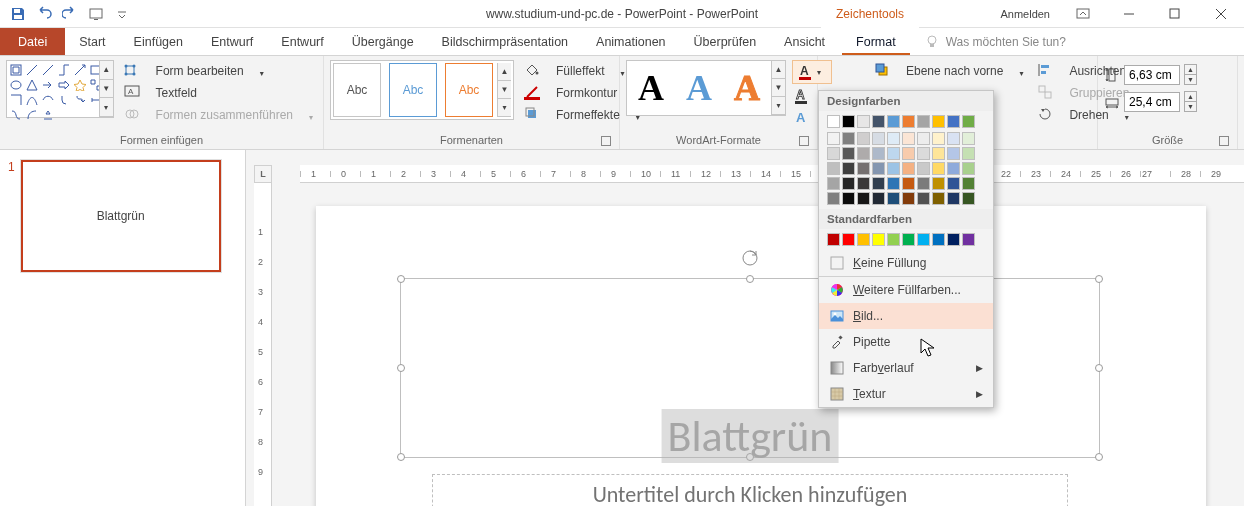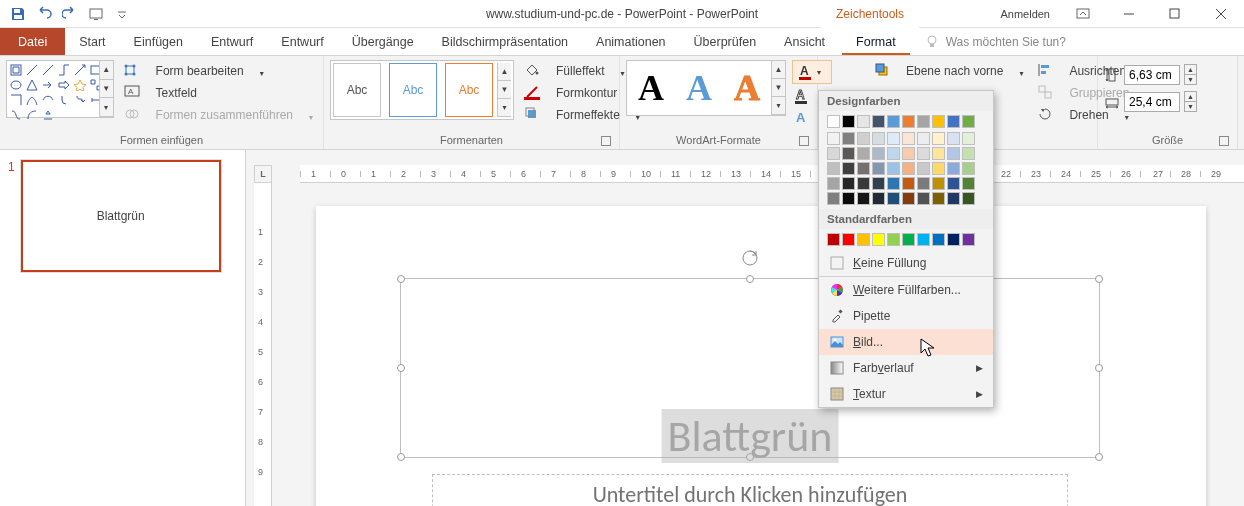--- a/index.html
+++ b/index.html
@@ -554,21 +554,21 @@
         <span style="display:inline-block;width:30px;text-align:center;border-left:1px solid #bbb;height:6px;position:relative;">
           <span style="position:absolute;top:-2px;left:10px;">24</span>
         </span>
         <span style="display:inline-block;width:30px;text-align:center;border-left:1px solid #bbb;height:6px;position:relative;">
           <span style="position:absolute;top:-2px;left:10px;">25</span>
         </span>
         <span style="display:inline-block;width:30px;text-align:center;border-left:1px solid #bbb;height:6px;position:relative;">
           <span style="position:absolute;top:-2px;left:10px;">26</span>
         </span>
         <span style="display:inline-block;width:30px;text-align:center;border-left:1px solid #bbb;height:6px;position:relative;">
-          <span style="position:absolute;top:-2px;left:12px;">27</span>
+          <span style="position:absolute;top:-2px;left:1px;">27</span>
         </span>
         <span style="display:inline-block;width:30px;text-align:center;border-left:1px solid #bbb;height:6px;position:relative;">
           <span style="position:absolute;top:-2px;left:10px;">28</span>
         </span>
         <span style="display:inline-block;width:30px;text-align:center;border-left:1px solid #bbb;height:6px;position:relative;">
           <span style="position:absolute;top:-2px;left:10px;">29</span>
         </span>
       </div>
     <div class="ruler-v">
       <div style="position:absolute;top:44px;left:4px;">1</div>
@@ -707,38 +707,38 @@
           <path d="M7 1a6 6 0 0 1 5 3L7 7z" fill="#e33"></path>
           <path d="M12 4a6 6 0 0 1 0 6L7 7z" fill="#3a3"></path>
           <path d="M12 10a6 6 0 0 1-5 3L7 7z" fill="#33e"></path>
           <path d="M7 13a6 6 0 0 1-5-3L7 7z" fill="#ee3"></path>
           <path d="M2 10a6 6 0 0 1 0-6L7 7z" fill="#3ee"></path>
           <path d="M2 4a6 6 0 0 1 5-3L7 7z" fill="#e3e"></path>
         </svg>
       </span>
     <span><u>W</u>eitere Füllfarben...</span>
   </div>
-  <div class="dd-item">
-    <span class="dd-icon">
-        <svg width="14" height="14" viewBox="0 0 14 14">
-          <path d="M3 11l5-5 2 2-5 5H3z" fill="none" stroke="#555"></path>
-          <rect x="9" y="1" width="3" height="3" fill="#555" transform="rotate(45 10.5 2.5)"></rect>
-        </svg>
-      </span>
-    <span>Pipette</span>
-  </div>
   <div class="dd-item hover">
     <span class="dd-icon">
         <svg width="14" height="14" viewBox="0 0 14 14">
           <rect x="1" y="2" width="12" height="10" fill="#cde6f7" stroke="#4a90d9"></rect>
           <circle cx="5" cy="5" r="1.5" fill="#fff"></circle>
           <path d="M1 10l4-4 3 3 2-2 3 3v2H1z" fill="#4a90d9"></path>
         </svg>
       </span>
     <span><u>B</u>ild...</span>
+  </div>
+  <div class="dd-item">
+    <span class="dd-icon">
+        <svg width="14" height="14" viewBox="0 0 14 14">
+          <path d="M3 11l5-5 2 2-5 5H3z" fill="none" stroke="#555"></path>
+          <rect x="9" y="1" width="3" height="3" fill="#555" transform="rotate(45 10.5 2.5)"></rect>
+        </svg>
+      </span>
+    <span>Pipette</span>
   </div>
   <div class="dd-item">
     <span class="dd-icon">
         <svg width="14" height="14">
           <defs>
             <linearGradient id="gr">
               <stop offset="0" stop-color="#888"></stop>
               <stop offset="1" stop-color="#fff"></stop>
             </linearGradient>
           </defs>

